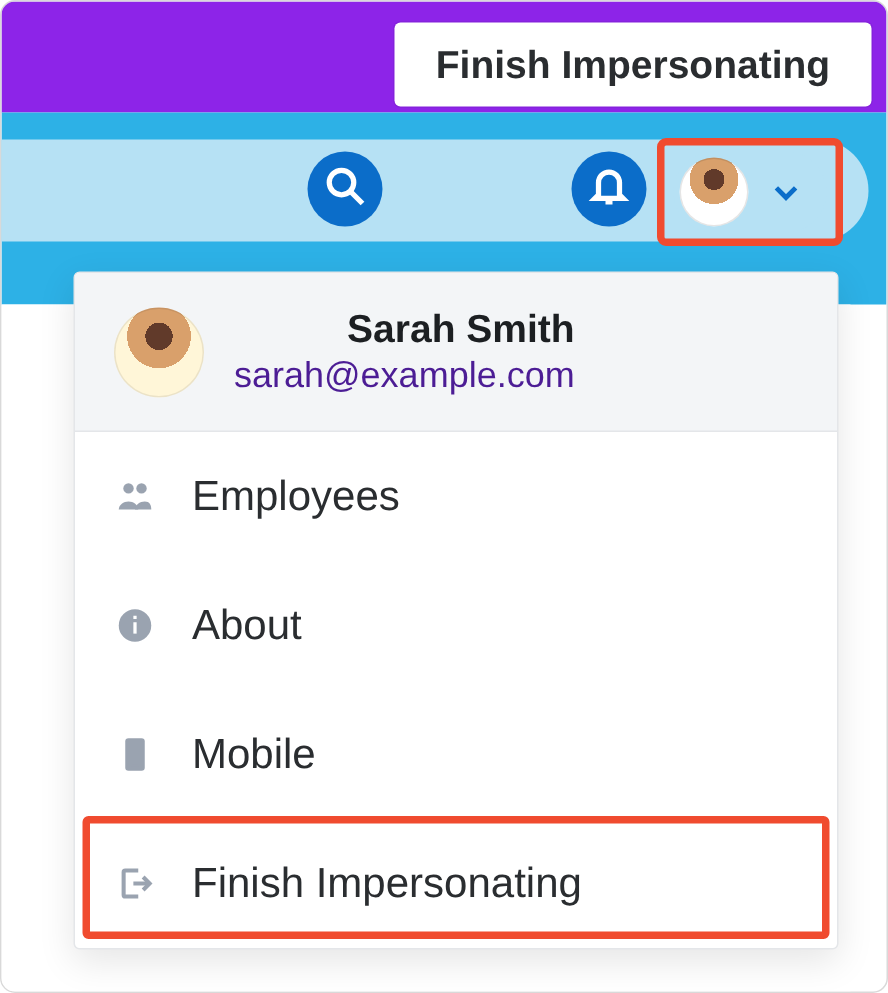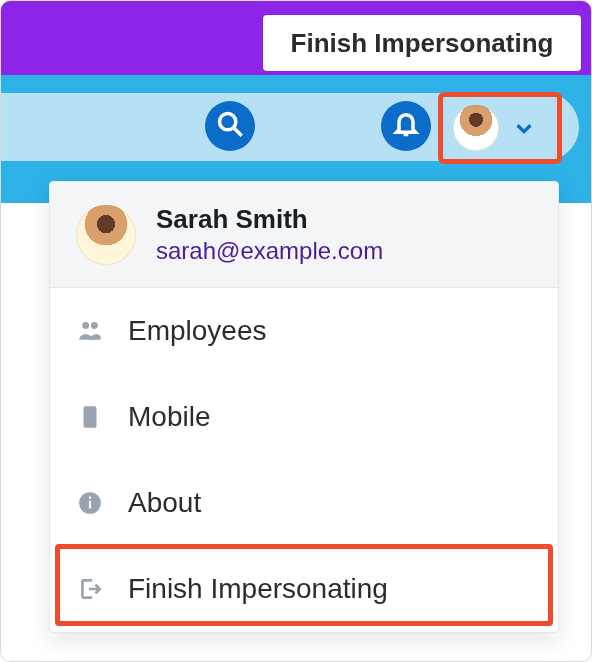--- a/index.html
+++ b/index.html
@@ -115,20 +115,21 @@
     overflow: hidden;
   }
 
   .dd-header {
     display: flex;
     align-items: center;
     gap: 20px;
     padding: 22px 26px;
     background: #f3f5f7;
     border-bottom: 1px solid #e4e6e9;
+    text-align: right;
   }
   .dd-header .avatar-lg {
     width: 60px; height: 60px; border-radius: 50%;
     background: radial-gradient(circle at 50% 32%, #613a2a 0 18%, #d9a06b 18% 42%, #fff6d8 42% 60%, #fff6d8 60% 100%);
     box-shadow: inset 0 0 0 1px rgba(0,0,0,0.08);
     flex-shrink: 0;
   }
   .dd-header-text { display: flex; flex-direction: column; gap: 2px; }
   .dd-user-name { font-weight: 700; font-size: 26px; color: #1c1f22; }
   .dd-user-email { font-size: 24px; color: #4c1d95; font-weight: 400; }
@@ -220,38 +221,38 @@
           <path d="M2 20c0-3 3-5 6-5s6 2 6 5"></path>
           <path d="M12 20c0-3 3-5 6-5s4 2 4 5"></path>
         </svg>
     </span>
     <span>Employees</span>
   </div>
 
   <div class="dd-item">
     <span class="mi">
       <svg viewBox="0 0 24 24">
-          <rect x="6" y="2" width="12" height="20" rx="2"></rect>
-          <rect x="10" y="18" width="4" height="1.5"></rect>
-        </svg>
-    </span>
-    <span>Mobile</span>
-  </div>
-
-  <div class="dd-item">
-    <span class="mi">
-      <svg viewBox="0 0 24 24">
           <circle cx="12" cy="12" r="10"></circle>
           <rect x="11" y="10" width="2" height="7" fill="#fff"></rect>
           <rect x="11" y="6" width="2" height="2" fill="#fff"></rect>
         </svg>
     </span>
     <span>About</span>
   </div>
 
+  <div class="dd-item">
+    <span class="mi">
+      <svg viewBox="0 0 24 24">
+          <rect x="6" y="2" width="12" height="20" rx="2"></rect>
+          <rect x="10" y="18" width="4" height="1.5"></rect>
+        </svg>
+    </span>
+    <span>Mobile</span>
+  </div>
+
   <div class="dd-item exit">
     <span class="mi">
       <svg viewBox="0 0 24 24">
           <path d="M14 4H6a1 1 0 0 0-1 1v14a1 1 0 0 0 1 1h8"></path>
           <path d="M11 12h10"></path>
           <path d="M17 8l4 4-4 4"></path>
         </svg>
     </span>
     <span>Finish Impersonating</span>
   </div>

